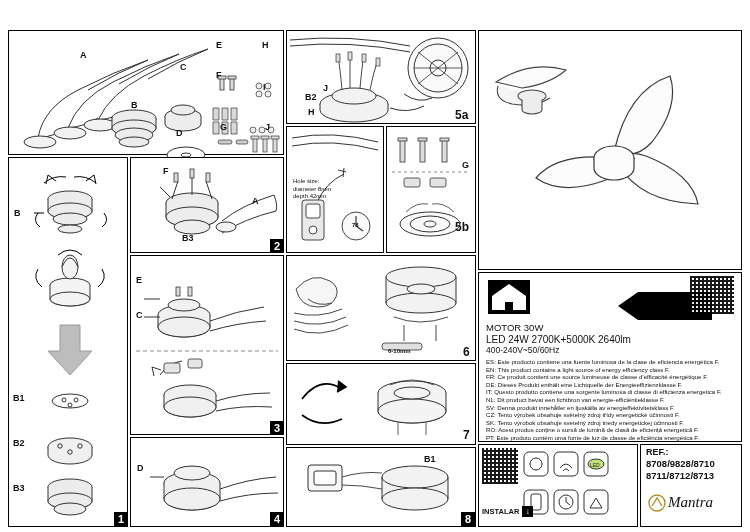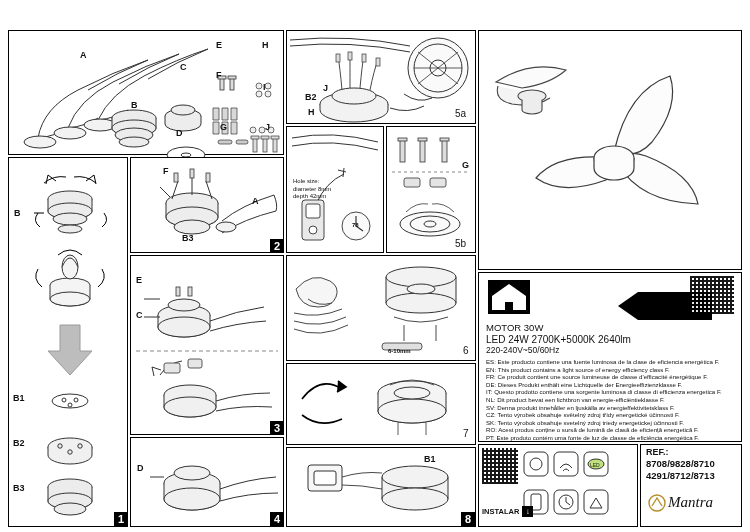--- a/index.html
+++ b/index.html
@@ -1,21 +1,21 @@
 <!DOCTYPE html>
 <html><head>
 <meta charset="utf-8">
 <style>
   html,body{margin:0;padding:0;background:#ffffff;}
   body{width:750px;height:532px;position:relative;font-family:"Liberation Sans",sans-serif;color:#111;overflow:hidden;}
   .page{position:absolute;inset:0;}
   .title{position:absolute;top:4px;left:0;width:750px;text-align:center;font-size:15.5px;font-weight:bold;letter-spacing:.2px;}
   .panel{position:absolute;border:1px solid #000;box-sizing:border-box;background:#fff;}
   .lbl{position:absolute;font-size:9px;font-weight:bold;}
-  .num{position:absolute;font-size:10px;font-weight:normal;}
+  .num{position:absolute;font-size:12px;font-weight:bold;}
   .numbox{position:absolute;background:#000;color:#fff;font-size:11px;font-weight:bold;width:14px;height:14px;line-height:14px;text-align:center;}
   .tiny{position:absolute;font-size:6px;line-height:7.5px;}
   svg{position:absolute;left:0;top:0;overflow:visible;}
   .qr{position:absolute;background:
      repeating-linear-gradient(0deg,#000 0 2px,#fff 2px 4px),
      repeating-linear-gradient(90deg,#000 0 2px,transparent 2px 4px);
      background-blend-mode:multiply;}
   .brand{position:absolute;font-size:15px;font-family:"Liberation Serif",serif;font-style:italic;}
   .cls{font-size:8px;}
 </style>
@@ -365,21 +365,21 @@
       <ellipse cx="44" cy="98" rx="30" ry="12"></ellipse>
       <ellipse cx="44" cy="98" rx="20" ry="8"></ellipse>
       <ellipse cx="44" cy="98" rx="6" ry="3"></ellipse>
     </g>
     <g fill="none" stroke="#333" stroke-width=".8">
       <path d="M20 86 q 10 -10 22 -8"></path>
       <path d="M68 86 q -10 -10 -22 -8"></path>
     </g>
   </svg>
   <span class="lbl" style="left:462px;top:160px;">G</span>
-  <span class="num" style="left:455px;top:238px;">5b</span>
+  <span class="num" style="left:455px;top:220px;">5b</span>
 
   <div class="panel" style="left:286px;top:255px;width:190px;height:106px;"></div>
   <svg width="190" height="106" style="left:286px;top:255px;">
 
     <g fill="#f6f6f6" stroke="#333" stroke-width=".9">
       <path d="M10 34 q 16 -18 34 -8 q 10 6 6 16 q -4 10 -18 10 q -18 0 -22 -18z"></path>
       <path d="M22 44 q 10 8 24 4"></path>
     </g>
     <g fill="none" stroke="#333" stroke-width=".9">
       <path d="M8 58 q 24 6 48 -4"></path>
@@ -475,42 +475,42 @@
 
   <svg width="100" height="34" style="left:616px;top:290px;">
     <path d="M22 2 H96 V30 H22 L2 16 Z" fill="#000"></path>
   </svg>
   <span style="position:absolute;left:728px;top:292px;color:#fff;font-size:18px;font-weight:bold;">F</span>
 
   <div class="qr" style="left:690px;top:276px;width:44px;height:38px;opacity:.9;"></div>
 
   <span style="position:absolute;left:486px;top:322px;font-size:9.5px;">MOTOR 30W</span>
   <span style="position:absolute;left:486px;top:334px;font-size:10px;">LED 24W 2700K+5000K 2640lm</span>
-  <span style="position:absolute;left:486px;top:345px;font-size:8.5px;">220-240V~50/60Hz</span>
+  <span style="position:absolute;left:486px;top:345px;font-size:8.5px;">400-240V~50/60Hz</span>
 
   <div style="position:absolute;left:486px;top:358px;width:250px;">
     <div class="cls" style="font-size:6.1px;line-height:7.6px;">
       <div>ES: Este producto contiene una fuente luminosa de la clase de eficiencia energética F.</div>
       <div>EN: This product contains a light source of energy efficiency class F.</div>
       <div>FR: Ce produit contient une source lumineuse de classe d'efficacité énergétique F.</div>
       <div>DE: Dieses Produkt enthält eine Lichtquelle der Energieeffizienzklasse F.</div>
       <div>IT: Questo prodotto contiene una sorgente luminosa di classe di efficienza energetica F.</div>
       <div>NL: Dit product bevat een lichtbron van energie-efficiëntieklasse F.</div>
       <div>SV: Denna produkt innehåller en ljuskälla av energieffektivitetsklass F.</div>
       <div>CZ: Tento výrobek obsahuje světelný zdroj třídy energetické účinnosti F.</div>
       <div>SK: Tento výrobok obsahuje svetelný zdroj triedy energetickej účinnosti F.</div>
       <div>RO: Acest produs conține o sursă de lumină de clasă de eficiență energetică F.</div>
       <div>PT: Este produto contém uma fonte de luz de classe de eficiência energética F.</div>
     </div>
   </div>
 
   <div class="panel" style="left:640px;top:444px;width:102px;height:83px;"></div>
   <span style="position:absolute;left:646px;top:447px;font-size:9px;font-weight:bold;">REF.:</span>
   <span style="position:absolute;left:646px;top:458px;font-size:9.5px;font-weight:bold;">8708/9828/8710</span>
-  <span style="position:absolute;left:646px;top:470px;font-size:9.5px;font-weight:bold;">4291/8712/8713</span>
+  <span style="position:absolute;left:646px;top:470px;font-size:9.5px;font-weight:bold;">8711/8712/8713</span>
   <svg width="18" height="18" style="left:648px;top:494px;">
     <circle cx="9" cy="9" r="8" fill="none" stroke="#b58f2a" stroke-width="1.4"></circle>
     <path d="M4 12 L9 4 L14 12" fill="none" stroke="#b58f2a" stroke-width="1.4"></path>
   </svg>
   <span class="brand" style="left:668px;top:494px;color:#111;">Mantra</span>
 
   <div class="panel" style="left:478px;top:444px;width:160px;height:83px;"></div>
   <div class="qr" style="left:482px;top:448px;width:36px;height:36px;opacity:.9;"></div>
   <svg width="112" height="34" style="left:522px;top:448px;">
     <g fill="none" stroke="#333" stroke-width="1">

